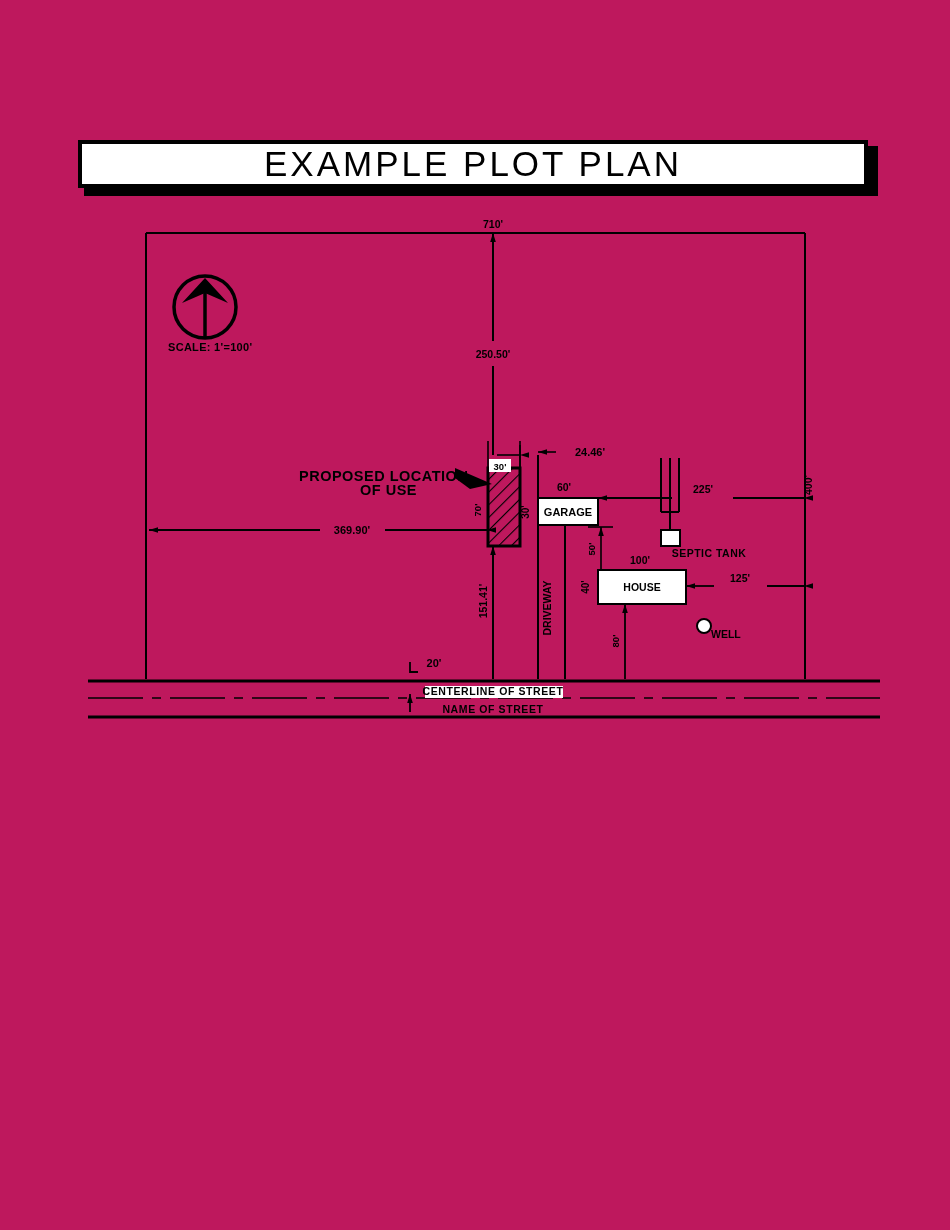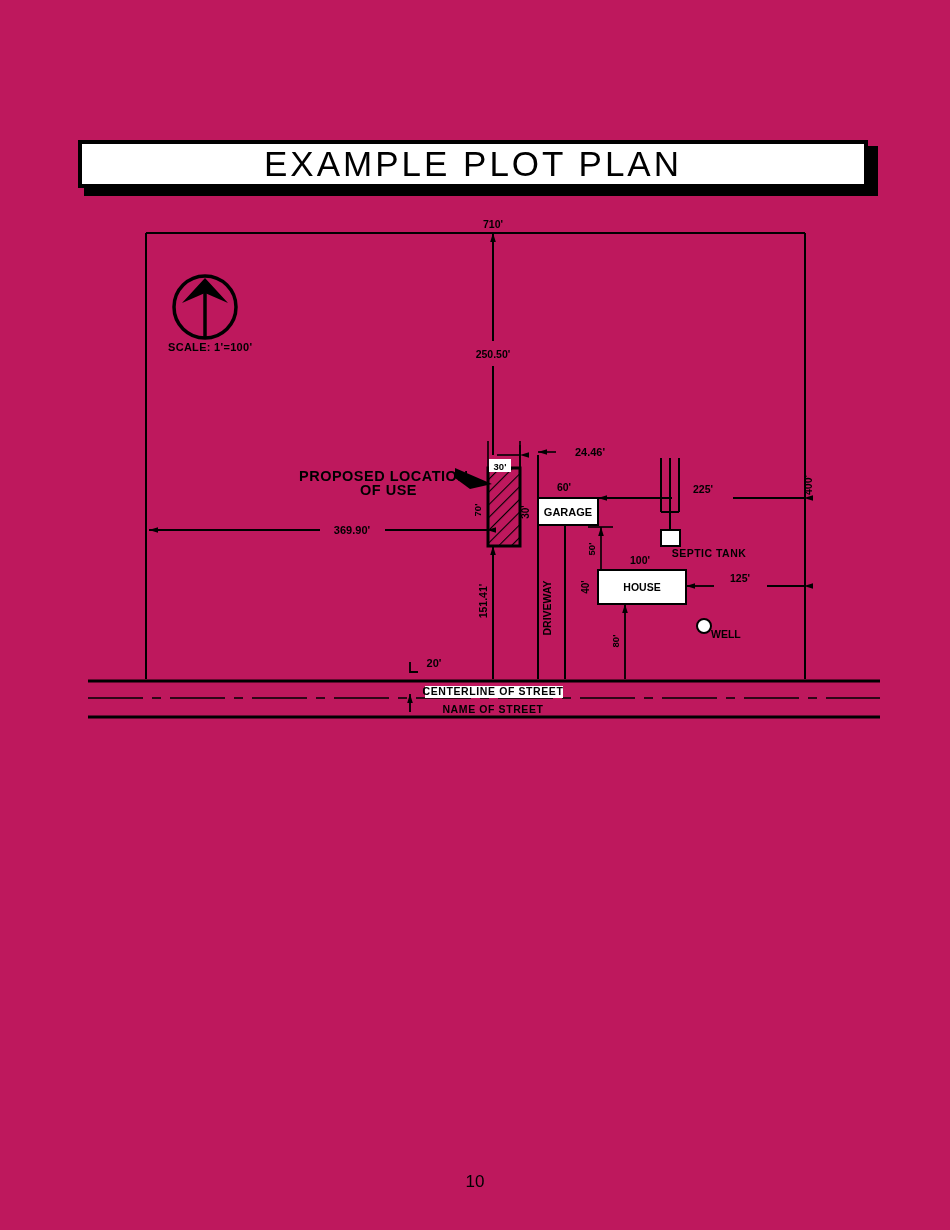--- a/index.html
+++ b/index.html
@@ -233,14 +233,13 @@
     <text x="493" y="713" font-family="Liberation Sans, sans-serif" font-size="10.5" font-weight="bold" fill="#000" text-anchor="middle" letter-spacing="0.6">
       <tspan>NAME OF STREET</tspan>
     </text>
 
     <rect x="425" y="686" width="138" height="12" fill="#fff"></rect>
     <text x="493" y="695" font-family="Liberation Sans, sans-serif" font-size="10.5" font-weight="bold" fill="#000" text-anchor="middle" letter-spacing="0.6">
       <tspan>CENTERLINE OF STREET</tspan>
     </text>
   </svg>
 
-  <div id="page-number">10</div>
 </div>
 
 </body></html>

